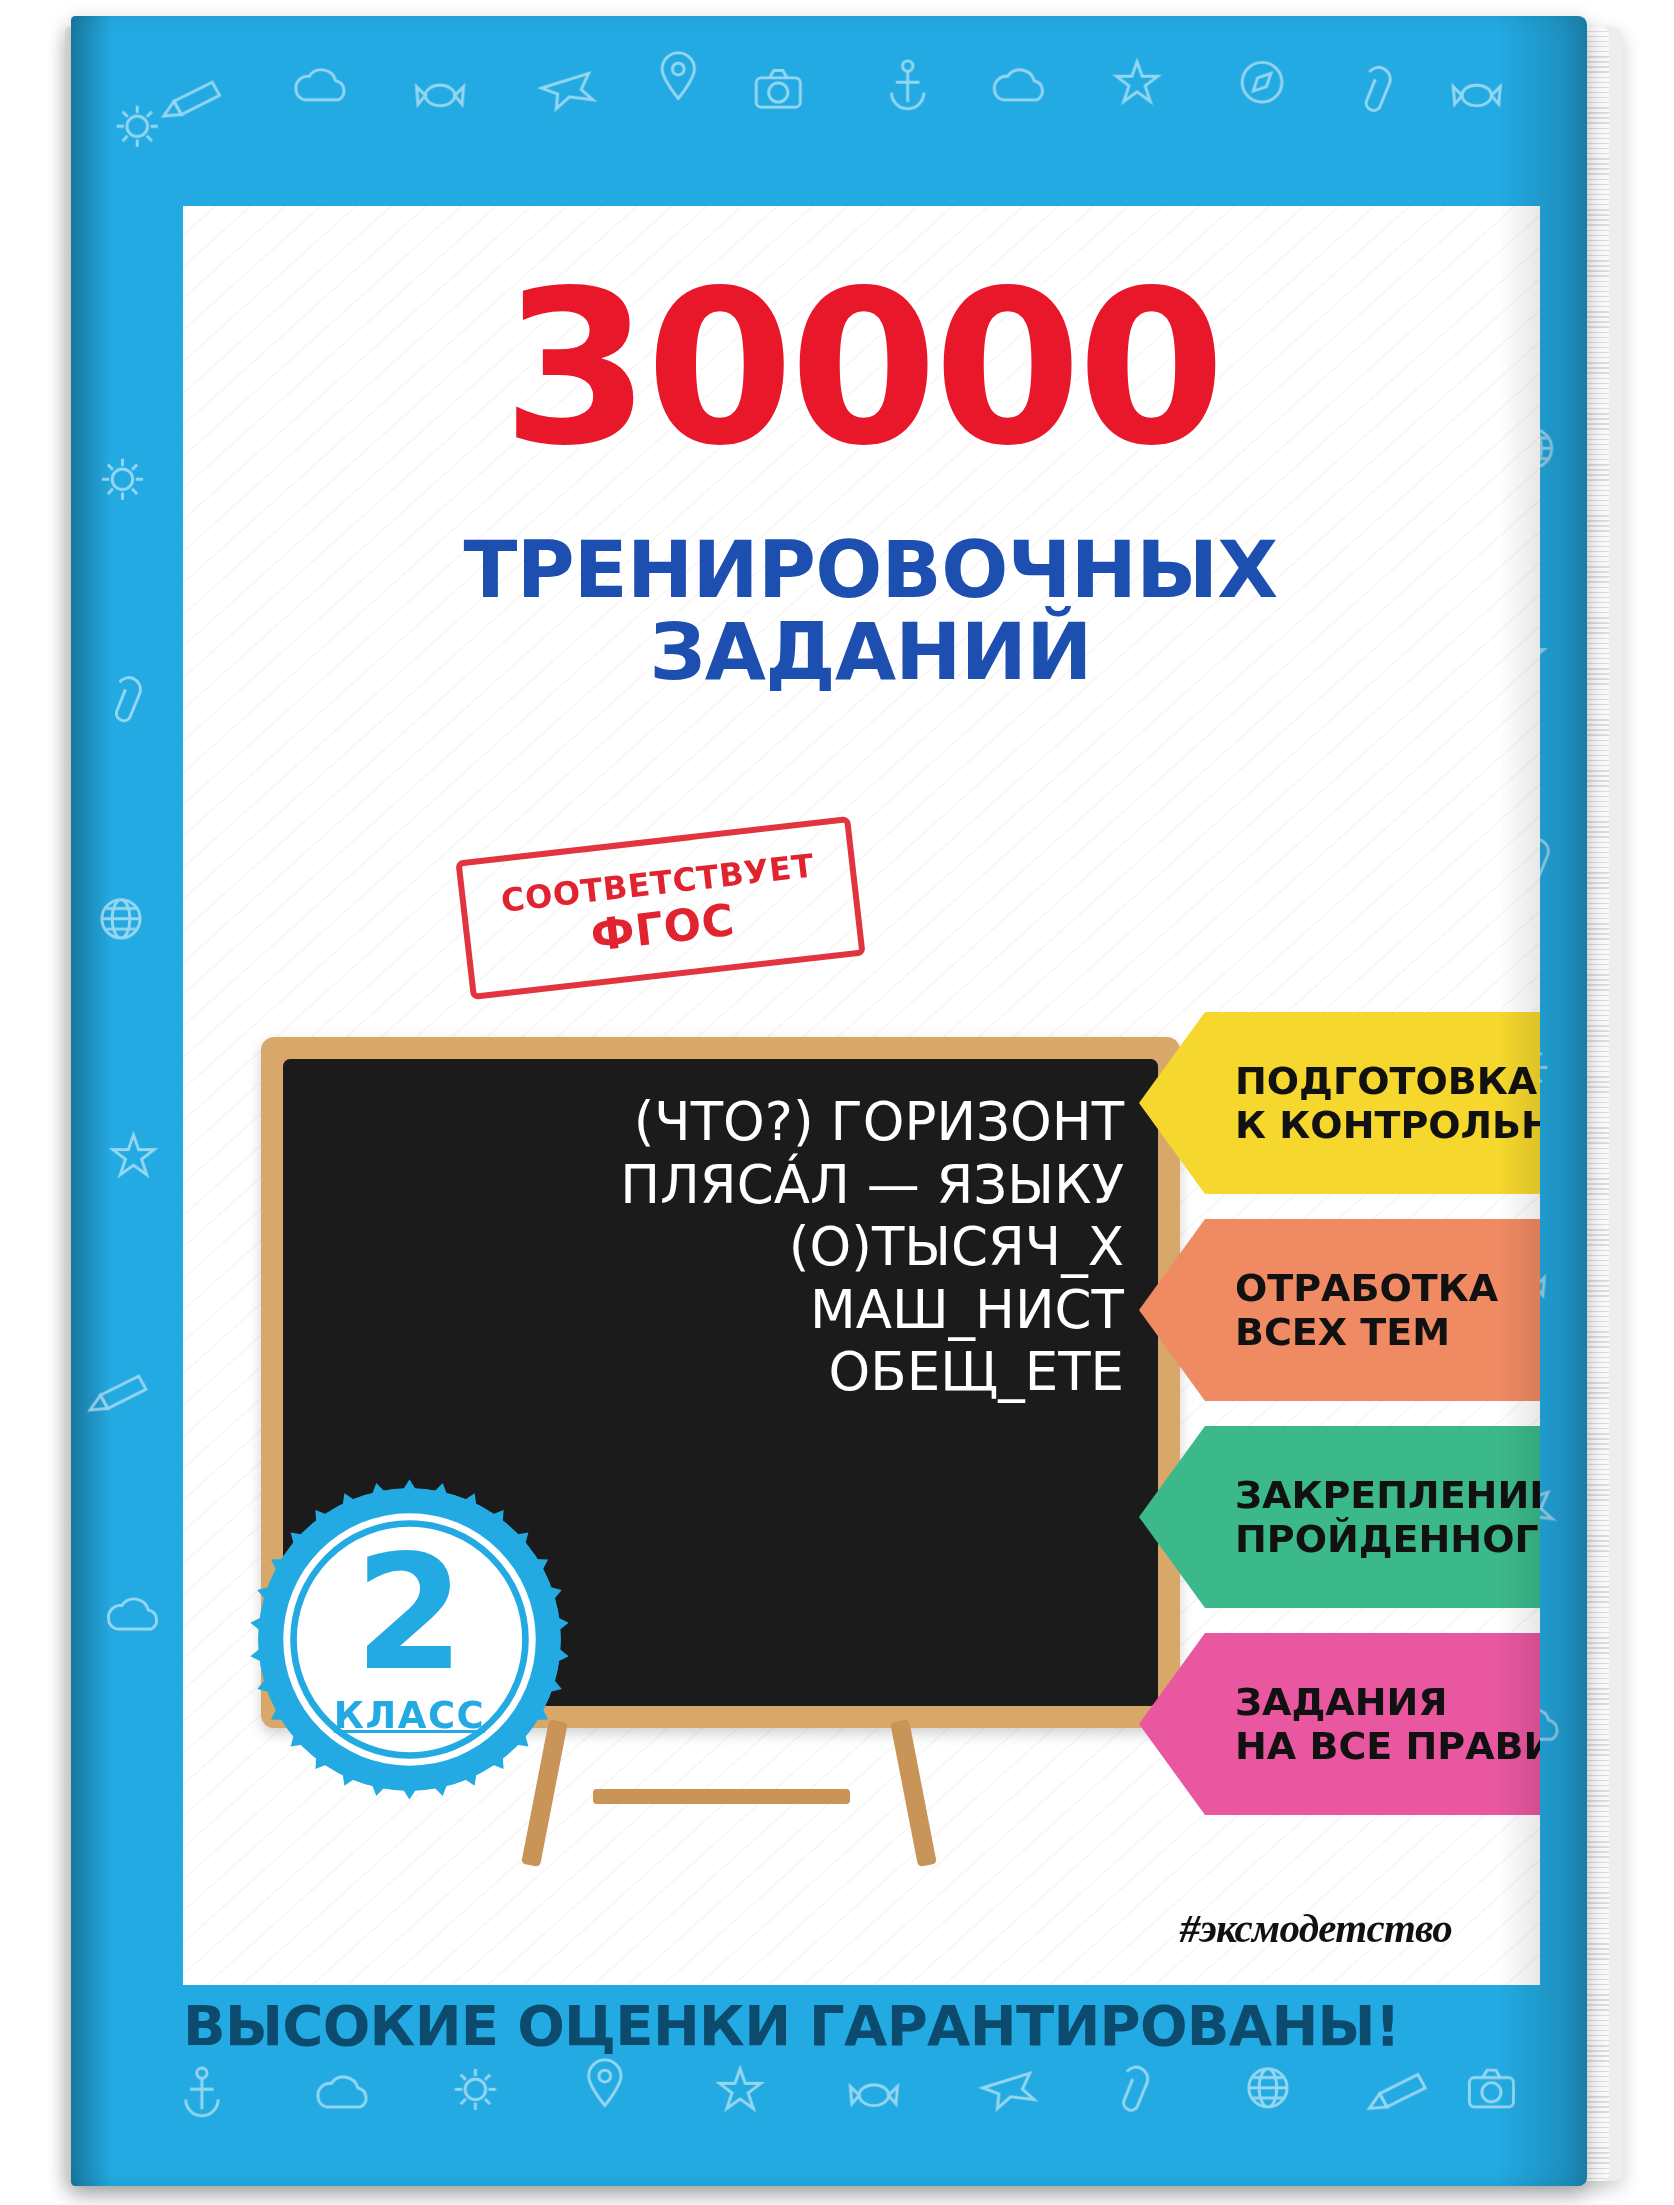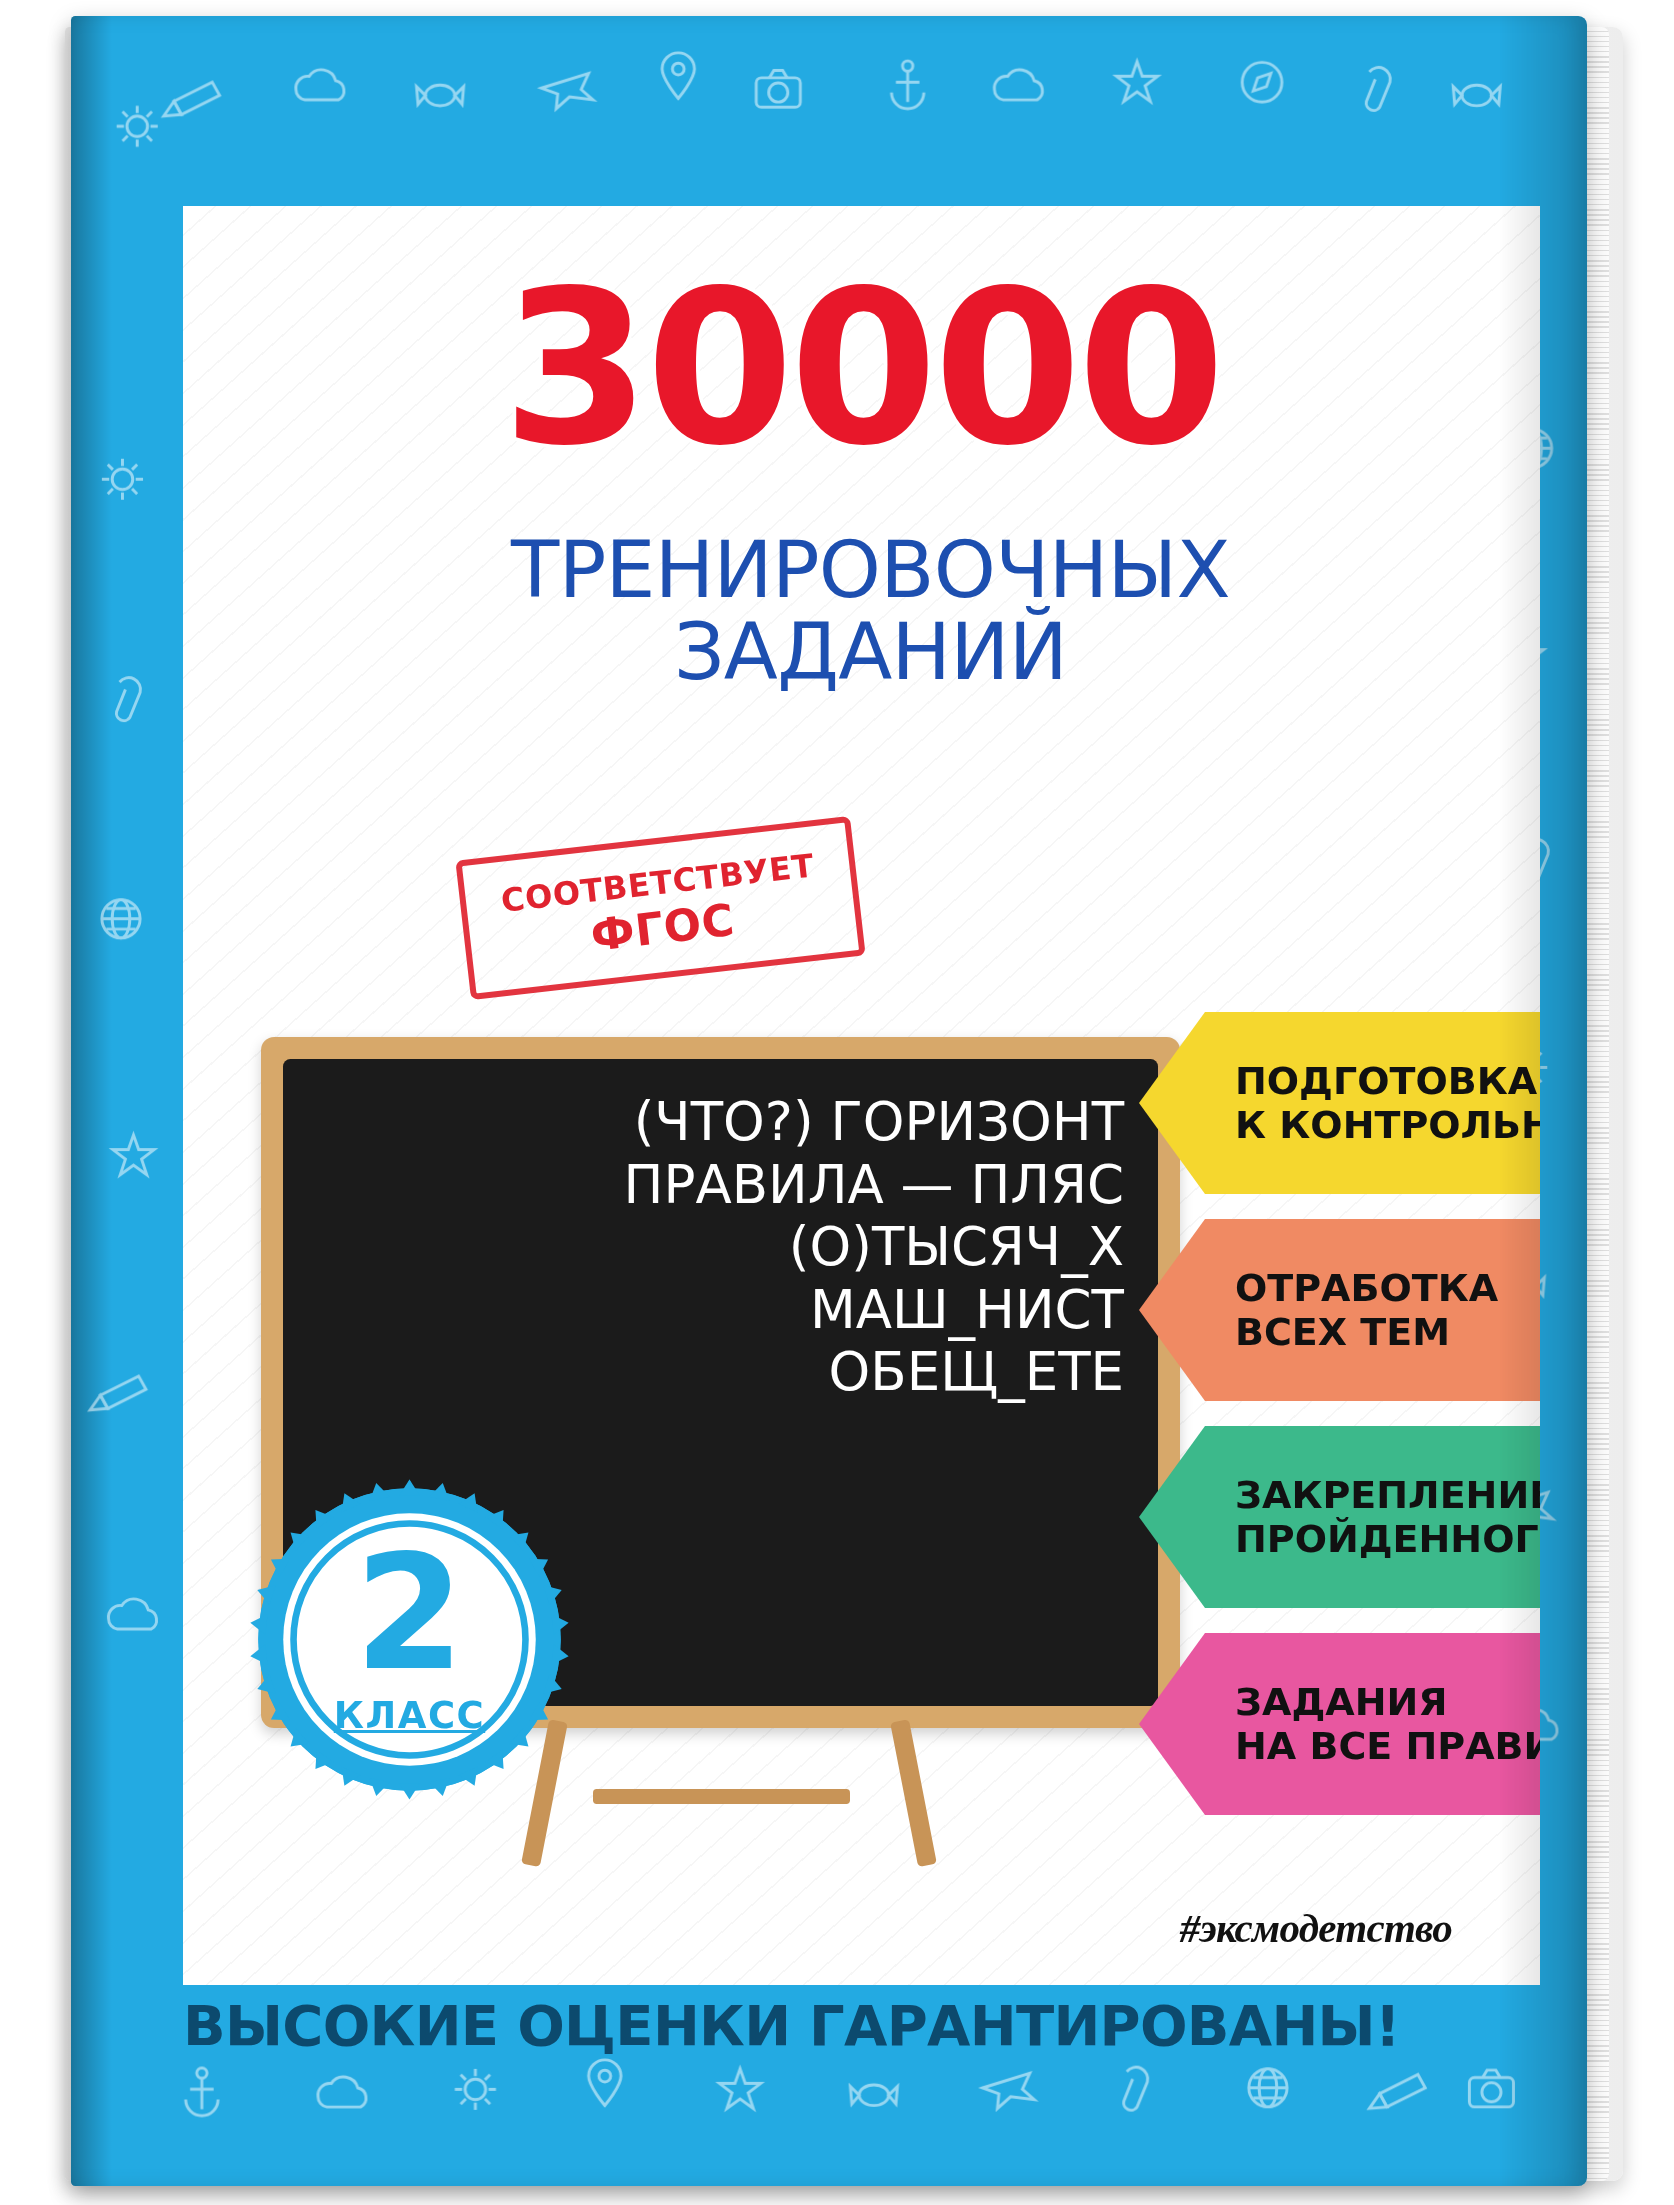--- a/index.html
+++ b/index.html
@@ -119,21 +119,21 @@
     paint-order: stroke fill;
     font-family: "DejaVu Sans", "Liberation Sans", sans-serif;
   }
   .title-block {
     position: absolute;
     left: 22px;
     right: 4px;
     top: 323px;
     text-align: center;
     color: #1d4fb0;
-    font-weight: 400;
+    font-weight: 700;
     font-family: "DejaVu Sans", "Liberation Sans", sans-serif;
   }
   .title-line1 { font-size: 79px; line-height: 1.04; letter-spacing: -0.7px; }
   .title-line2 { font-size: 79px; line-height: 1.04; letter-spacing: -0.7px; text-align: center; }
   .title-line3 { font-size: 79px; line-height: 1.04; letter-spacing: -0.7px; }
 
   
   .stamp {
     position: absolute;
     left: 279px;
@@ -414,21 +414,21 @@
         <div class="stamp-text">
           <div class="stamp-t1">СООТВЕТСТВУЕТ</div>
           <div class="stamp-t2">ФГОС</div>
         </div>
       </div>
 
       <div class="board-wrap">
         <div class="board-frame">
           <div class="board">
             <div class="ln">(ЧТО?) ГОРИЗОНТ</div>
-            <div class="ln">ПРАВИЛА — ПЛЯС</div>
+            <div class="ln">ПЛЯСÁЛ — ЯЗЫКУ</div>
             <div class="ln">(О)ТЫСЯЧ_Х</div>
             <div class="ln">МАШ_НИСТ</div>
             <div class="ln">ОБЕЩ_ЕТЕ</div>
           </div>
         </div>
         <div class="legs">
           <div class="leg l"></div>
           <div class="leg r"></div>
           <div class="leg-cross"></div>
         </div>

